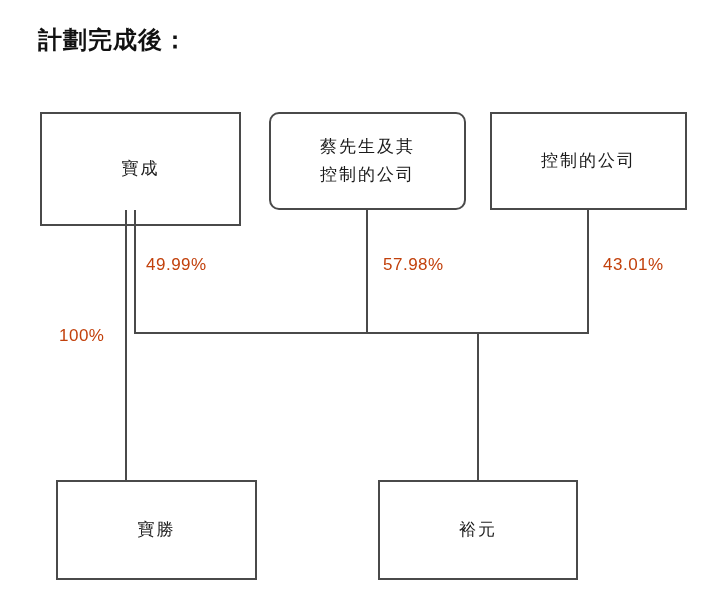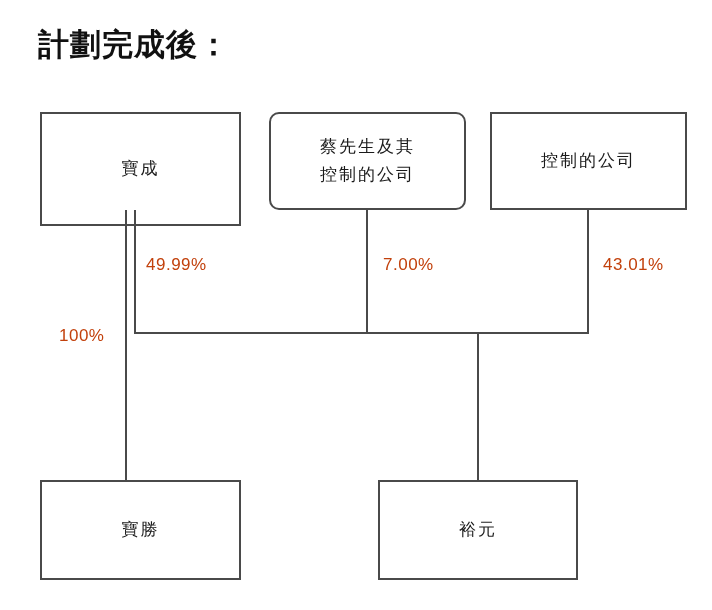--- a/index.html
+++ b/index.html
@@ -20,21 +20,21 @@
     overflow: hidden;
   }
 
   
   .diagram-title {
     position: absolute;
     left: 38px;
     top: 24px;
     font-family: "DejaVu Sans", "Liberation Sans", sans-serif;
     font-weight: bold;
-    font-size: 31px;
+    font-size: 24px;
     letter-spacing: 1px;
     color: #111111;
     white-space: nowrap;
   }
 
   
   .node-box {
     position: absolute;
     box-sizing: border-box;
     border: 2px solid #4a4a4a;
@@ -103,27 +103,27 @@
   <div class="vline" style="left:366px; top:210px; height:123px;"></div>
 
   <div class="vline" style="left:587px; top:210px; height:123px;"></div>
 
   <div class="hline" style="left:134px; top:332px; width:455px;"></div>
 
   <div class="vline" style="left:477px; top:332px; height:148px;"></div>
 
   <div class="pct-label" style="left:146px; top:255px;">49.99%</div>
 
-  <div class="pct-label" style="left:383px; top:255px;">7.00%</div>
+  <div class="pct-label" style="left:383px; top:255px;">57.98%</div>
 
   <div class="pct-label" style="left:603px; top:255px;">43.01%</div>
 
   <div class="pct-label" style="left:59px; top:326px;text-align:right;">100%</div>
 
-  <div class="node-box" style="left:40px; top:480px; width:201px; height:100px;">
+  <div class="node-box" style="left:56px; top:480px; width:201px; height:100px;">
     <span class="node-line">寶勝</span>
   </div>
 
   <div class="node-box" style="left:378px; top:480px; width:200px; height:100px;">
     <span class="node-line">裕元</span>
   </div>
 
 </div>
 
 </body></html>

